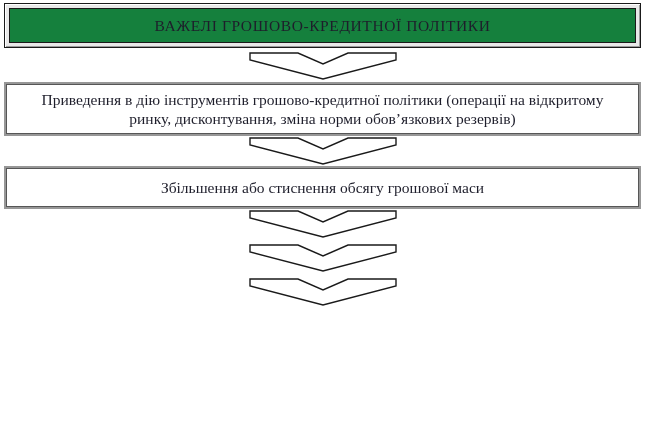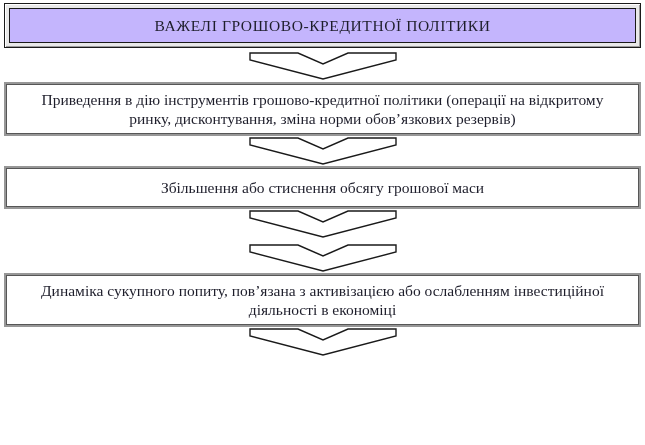--- a/index.html
+++ b/index.html
@@ -23,21 +23,21 @@
   
   .title-frame {
     margin: 3px 4px 0 4px;
     border: 1px solid #1a1a1a;
     background: #e9e9e9;
     box-shadow: inset 1px 1px 0 #ffffff, inset -1px -1px 0 #9a9a9a;
   }
   .title-frame-mid {
     margin: 4px;
     border: 1px solid #1a1a1a;
-    background: #c4b5fd;
+    background: #15803d;
   }
   .title-inner {
     padding: 7px 10px;
     text-align: center;
     font-size: 15.5px;
     line-height: 19px;
     letter-spacing: 0.6px;
     white-space: nowrap;
   }
 
@@ -110,23 +110,20 @@
     </svg>
   </div>
 
 
   <div class="arrow-wrap">
     <svg width="150" height="30" viewBox="0 0 150 30">
       <polygon points="2,2 50,2 75,13 100,2 148,2 148,9 75,28 2,9" fill="#ffffff" stroke="#1a1a1a" stroke-width="1.4" stroke-linejoin="miter"></polygon>
     </svg>
   </div>
 
-  <div class="box double">
-    <span>Динаміка сукупного попиту, пов’язана з активізацією або ослабленням інвестиційної діяльності в економіці</span>
-  </div>
 
   <div class="arrow-wrap">
     <svg width="150" height="30" viewBox="0 0 150 30">
       <polygon points="2,2 50,2 75,13 100,2 148,2 148,9 75,28 2,9" fill="#ffffff" stroke="#1a1a1a" stroke-width="1.4" stroke-linejoin="miter"></polygon>
     </svg>
   </div>
 
 
 </div>
 

